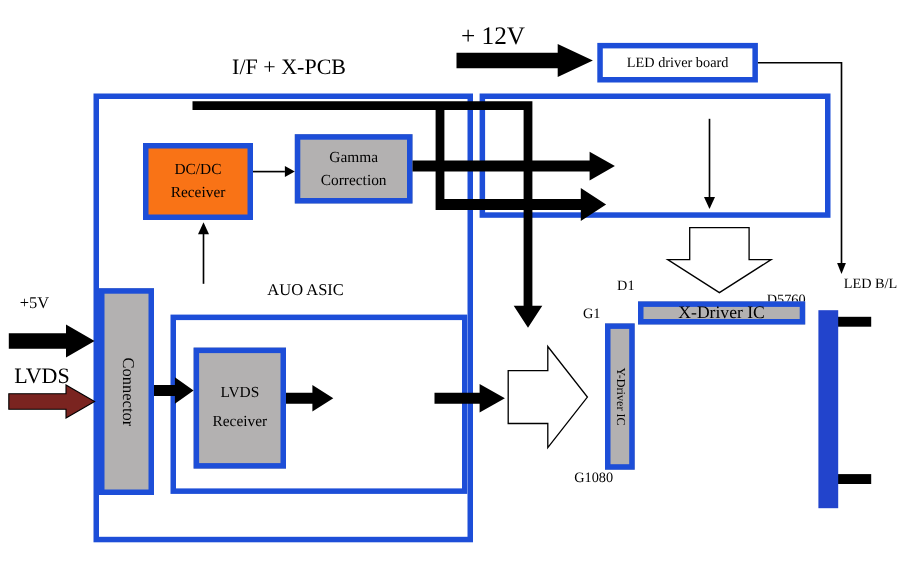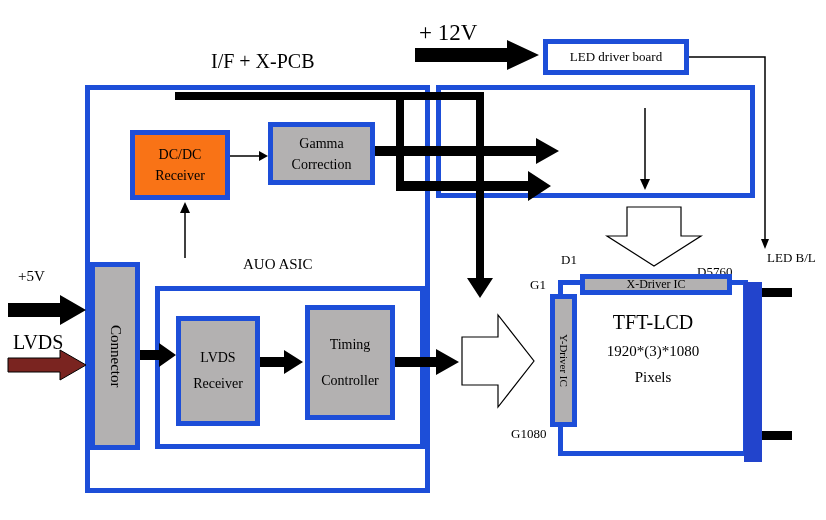--- a/index.html
+++ b/index.html
@@ -7,21 +7,21 @@
     position:relative;width:826px;height:520px;background:#fff;overflow:hidden;
     font-family:"Liberation Serif","DejaVu Serif",serif;color:#000;
   }
   .box{position:absolute;box-sizing:border-box;border:5px solid #1d4ed8;}
   .plain{background:transparent;}
   .white{background:#fff;}
   .center{display:flex;flex-direction:column;align-items:center;justify-content:center;text-align:center;}
   .label{position:absolute;white-space:nowrap;}
   .vtext{writing-mode:vertical-rl;text-orientation:mixed;display:flex;align-items:center;justify-content:center;height:100%;width:100%;}
   svg.overlay{position:absolute;left:0;top:0;pointer-events:none;}
-  .fs12{font-size:12px;} .fs13{font-size:13px;} .fs14{font-size:14px;}
+  .fs12{font-size:16px;} .fs13{font-size:13px;} .fs14{font-size:14px;}
   .fs15{font-size:15px;} .fs16{font-size:20px;} .fs17{font-size:23px;}
 </style>
 </head>
 <body>
 
 <div id="canvas">
 
   <div class="box plain" style="left:85px;top:85px;width:345px;height:408px;"></div>
   <div class="box plain" style="left:436px;top:85px;width:319px;height:113px;"></div>
 
@@ -39,56 +39,45 @@
     <span>Correction</span>
   </div>
 
   <div class="box white" style="left:155px;top:286px;width:270px;height:163px;"></div>
 
   <div class="box center fs14" style="left: 176px; top: 316px; width: 84px; height: 110px; row-gap: 10px; background-color: rgb(179, 177, 177);">
     <span>LVDS</span>
     <span>Receiver</span>
   </div>
 
-  <div class="box center fs14" style="left: 305px; top: 305px; width: 90px; height: 115px; row-gap: 20px; background-color: rgb(179, 177, 177);">
-    <span>Timing</span>
-    <span>Controller</span>
-  </div>
 
   <div class="box fs15" style="left: 90px; top: 262px; width: 50px; height: 188px; background-color: rgb(179, 177, 177);">
     <span class="vtext">Connector</span>
   </div>
 
-  <div class="box white" style="left:558px;top:280px;width:190px;height:176px;z-index:1;">
-    <div class="center fs15" style="padding-top:26px;row-gap:9px;">
-      <span class="fs16">TFT-LCD</span>
-      <span>1920*(3)*1080</span>
-      <span>Pixels</span>
-    </div>
-  </div>
 
   <div style="position: absolute; left: 744px; top: 282px; width: 18px; height: 180px; z-index: 2; background-color: rgb(34, 68, 204);"></div>
 
   <div class="box center fs12" style="left: 580px; top: 274px; width: 152px; height: 21px; z-index: 3; background-color: rgb(179, 177, 177);">
     <span>X-Driver IC</span>
   </div>
 
   <div class="box" style="left: 550px; top: 294px; width: 27px; height: 133px; z-index: 3; font-size: 11px; background-color: rgb(179, 177, 177);">
     <span class="vtext">Y-Driver IC</span>
   </div>
 
   <div class="label fs17" style="left:419px;top:20px;">+ 12V</div>
   <div class="label fs16" style="left:211px;top:50px;">I/F + X-PCB</div>
   <div class="label fs15" style="left:243px;top:256px;">AUO ASIC</div>
   <div class="label fs15" style="left:18px;top:268px;">+5V</div>
   <div class="label fs16" style="left:13px;top:331px;">LVDS</div>
   <div class="label fs13" style="left:561px;top:252px;">D1</div>
   <div class="label fs13" style="left:697px;top:264px;">D5760</div>
   <div class="label fs13" style="left:530px;top:277px;">G1</div>
-  <div class="label fs13" style="left:511px;top:426px;">G1080</div>
+  <div class="label fs13" style="left:522px;top:426px;">G1080</div>
   <div class="label fs13" style="left:757px;top:250px;margin-left:10px;">LED B/L</div>
 
   <svg class="overlay" width="826" height="520" viewBox="0 0 826 520">
 
     <polygon fill="#000" points="415,48 507,48 507,40 539,55 507,70 507,62 415,62"></polygon>
 
     <polygon fill="#000" points="175,92 484,92 484,278 493,278 480,298 467,278 476,278 476,100 175,100"></polygon>
 
     <polygon fill="#000" points="396,100 404,100 404,181 528,181 528,171 551,186 528,201 528,191 396,191"></polygon>
 

